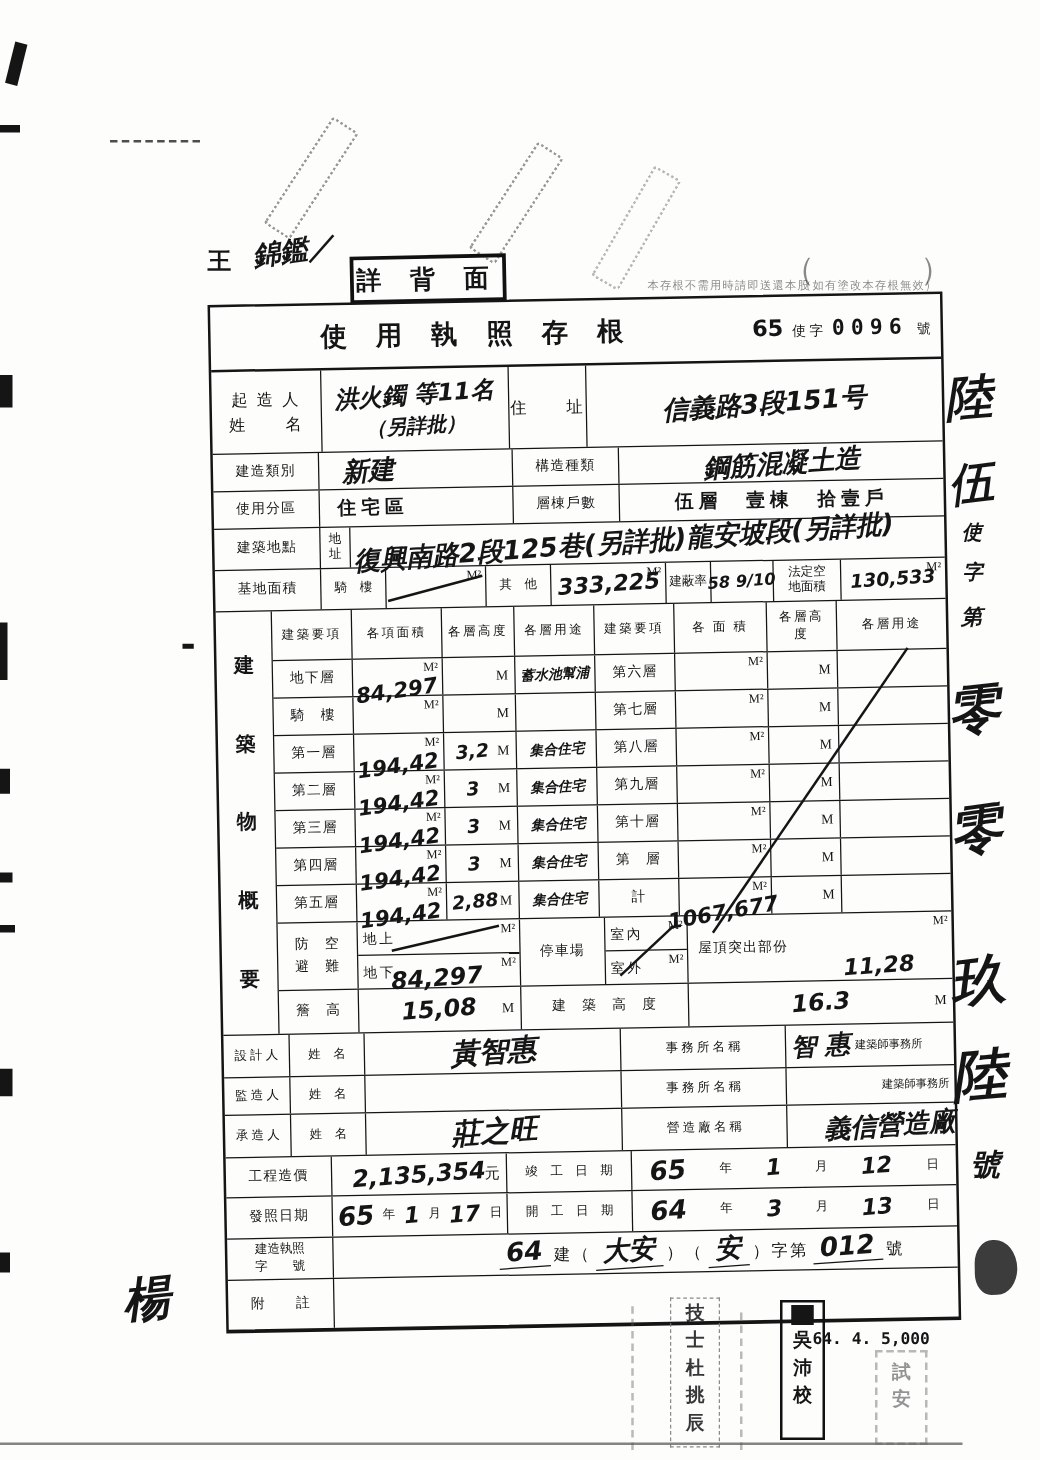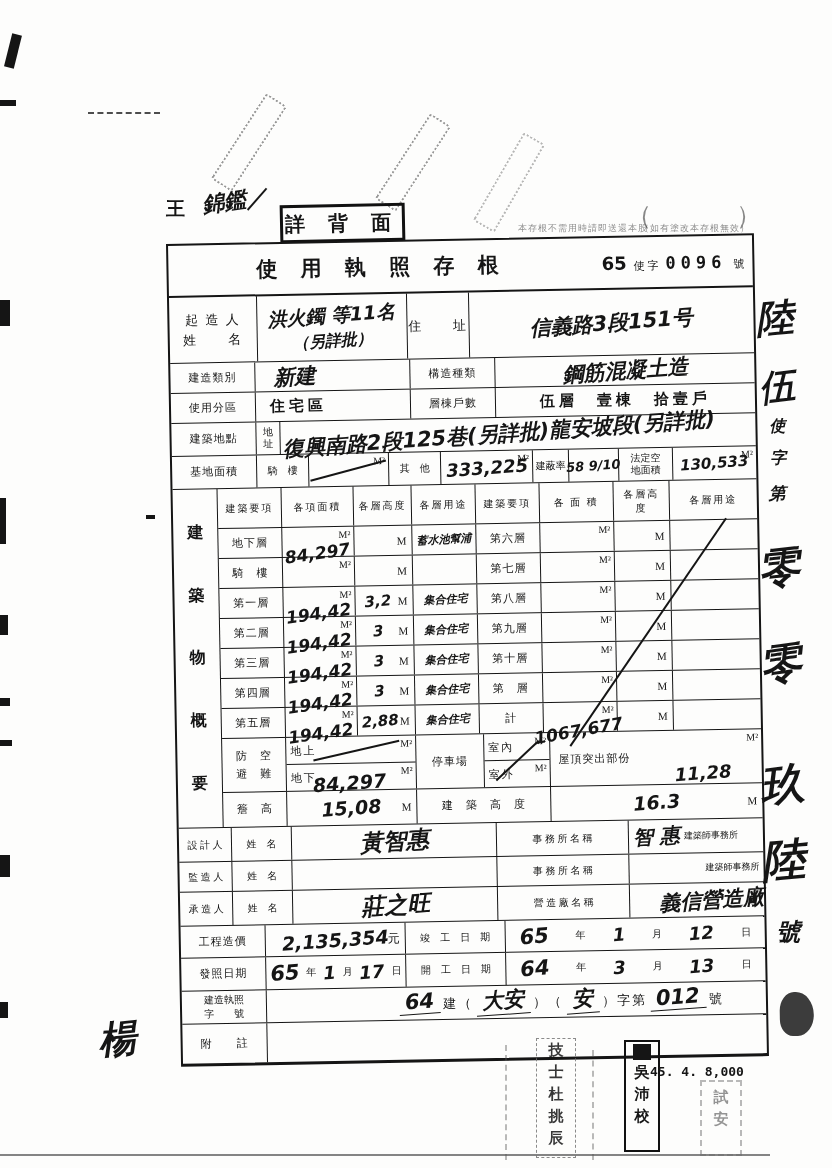--- a/index.html
+++ b/index.html
@@ -645,19 +645,19 @@
     <span>杜</span>
     <span>挑</span>
     <span>辰</span>
   </div>
   <div class="vstamp" style="left:624px;top:1040px;width:36px;height:112px;border:2px solid #111;padding-top:2px;">
     <span style="display:block;width:18px;height:16px;background:#151515;"></span>
     <span>吳</span>
     <span>沛</span>
     <span>校</span>
   </div>
-  <span class="code" style="left:650px;top:1064px;">45. 4. 8,000</span>
+  <span class="code" style="left:650px;top:1064px;">64. 4. 5,000</span>
   <div class="vstamp" style="left:700px;top:1080px;width:42px;height:76px;border:2px dashed #666;opacity:.45;padding-top:6px;">
     <span>試</span>
     <span>安</span>
   </div>
 
 </div>
 
 </body></html>

